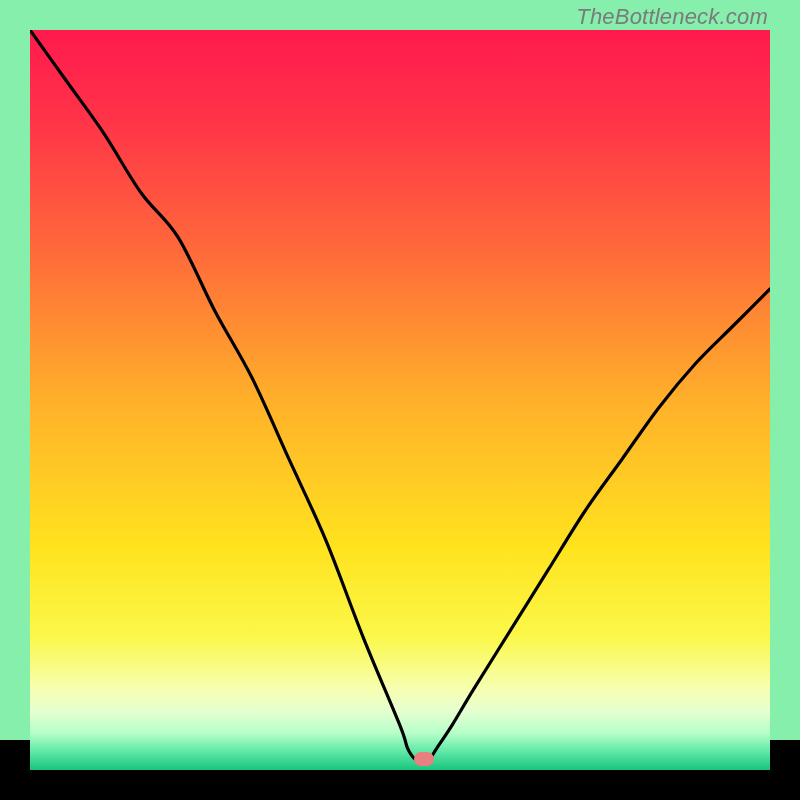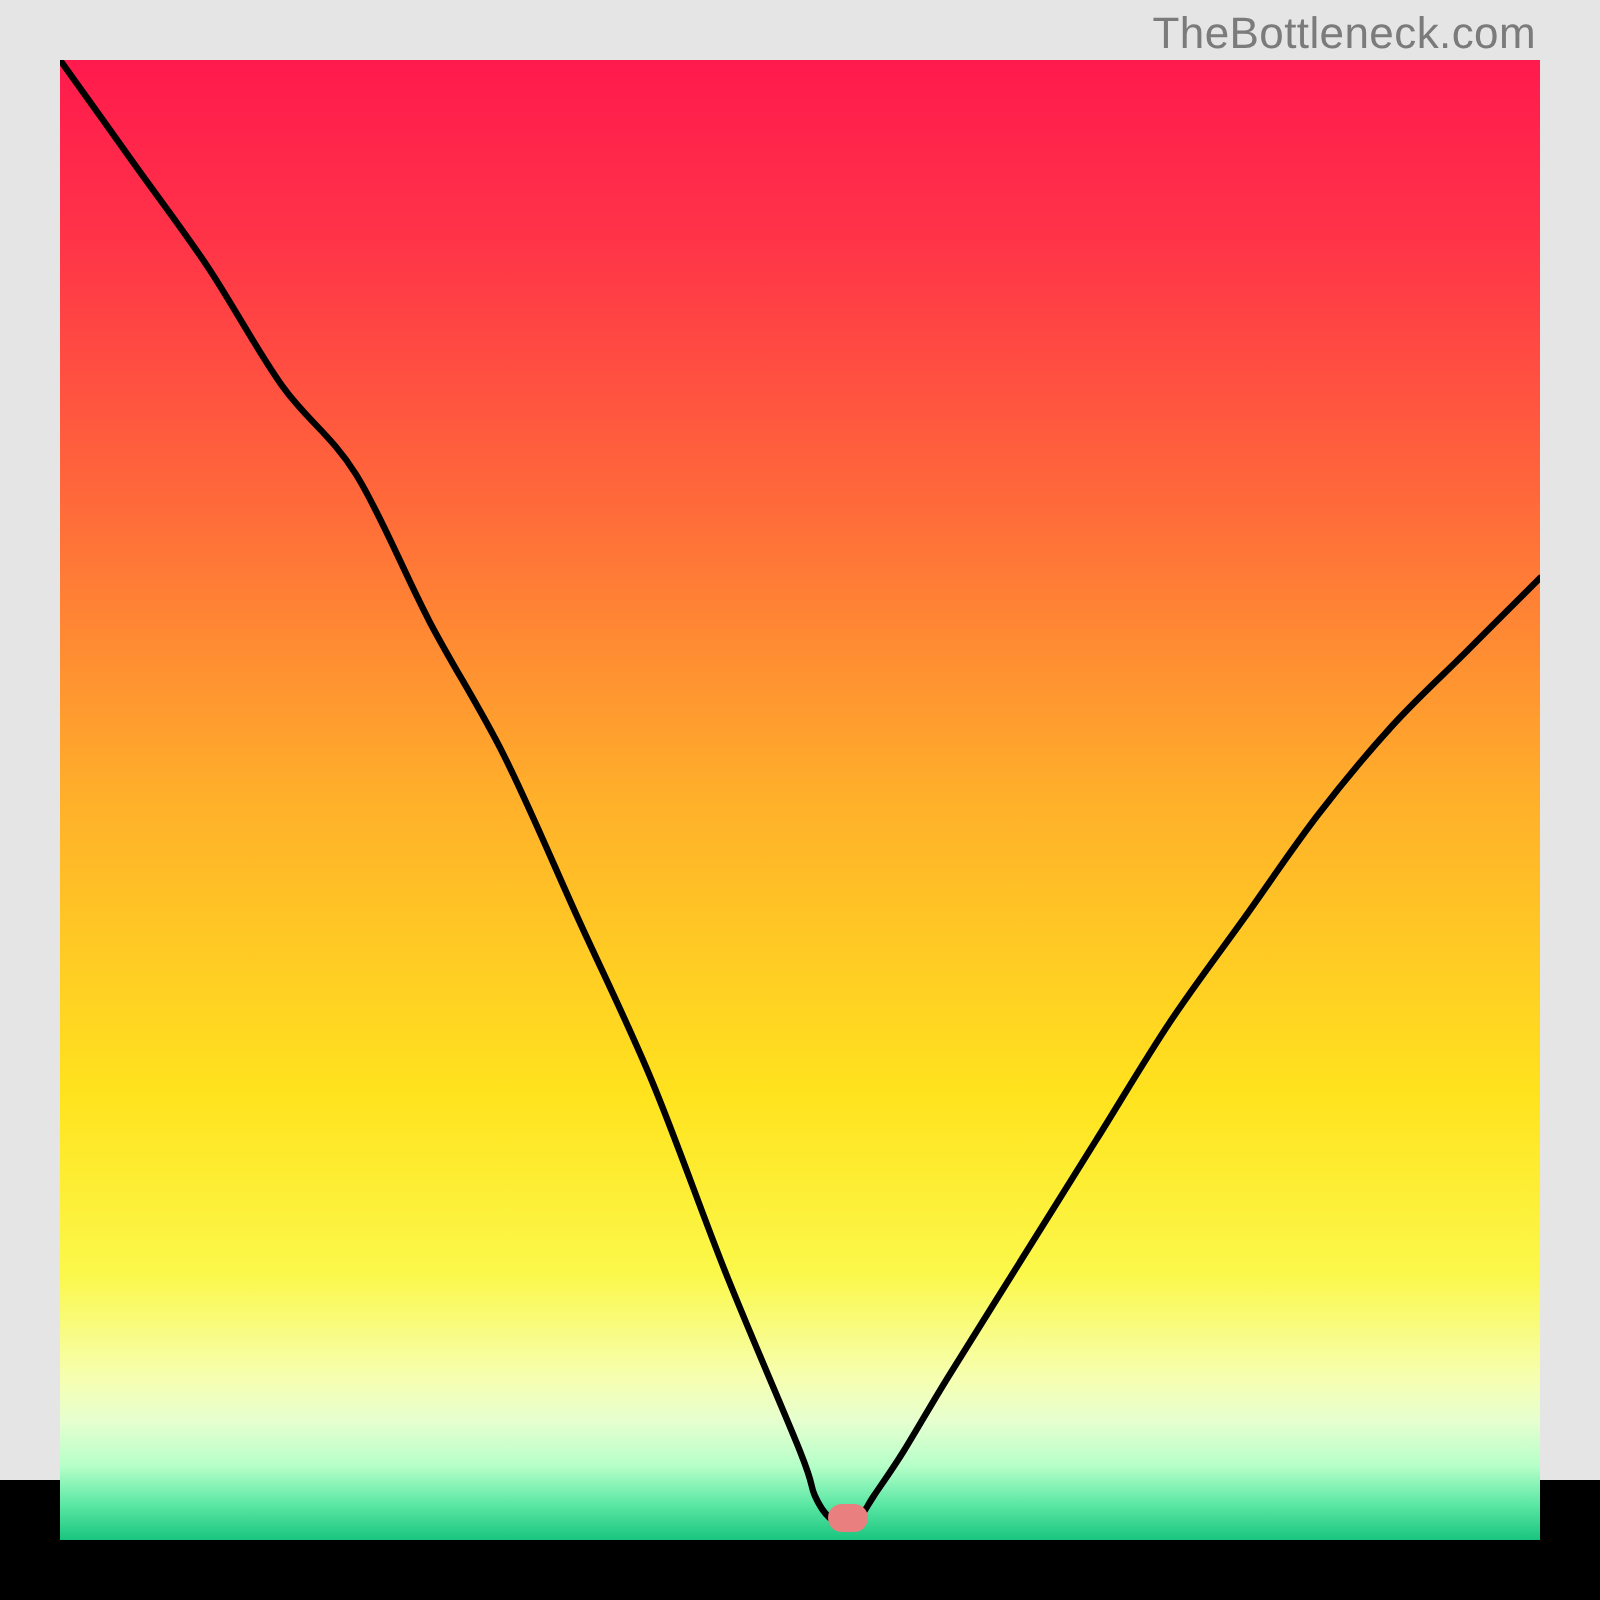--- a/index.html
+++ b/index.html
@@ -10,21 +10,22 @@
     background: #000;
     overflow: hidden;
     font-family: Arial, Helvetica, sans-serif;
   }
   .frame {
     position: absolute;
     left: 0;
     top: 0;
     width: 800px;
     height: 740px;
-    background: #e5e5e5;
+    background: #86efac;
+    font-style: italic;
   }
   .plot-area {
     position: absolute;
     left: 30px;
     top: 30px;
     width: 740px;
     height: 740px;
     overflow: hidden;
   }
   .gradient {

